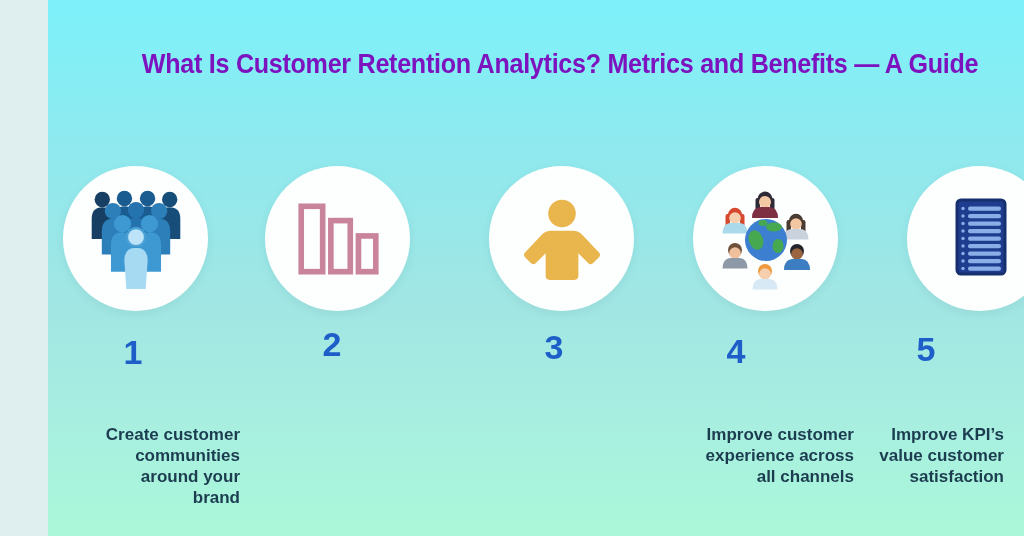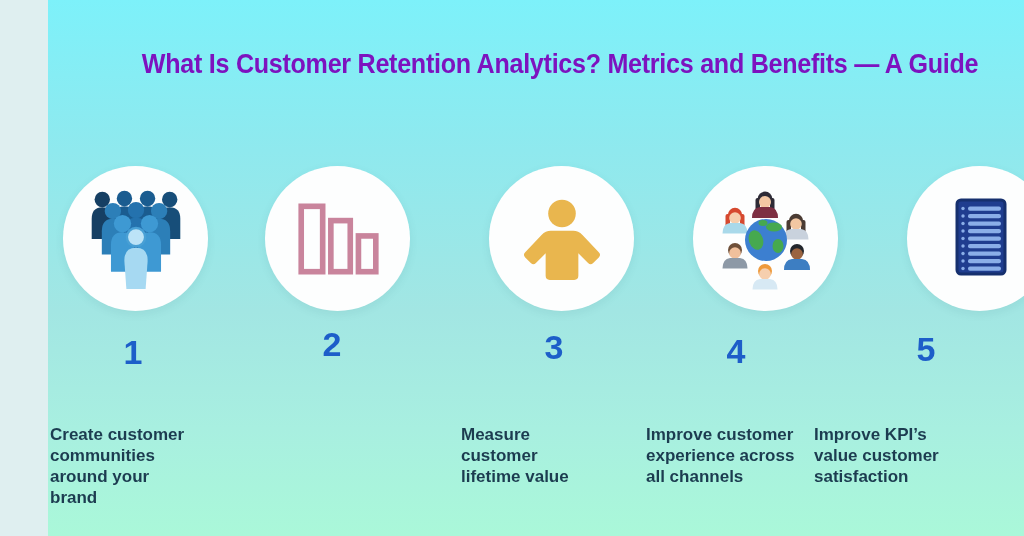--- a/index.html
+++ b/index.html
@@ -21,25 +21,25 @@
     box-shadow:0 3px 10px rgba(20,80,90,0.08);
   }
   .c1{left:15px}.c2{left:217px}.c3{left:441px}.c4{left:645px}.c5{left:859px}
   .num{
     position:absolute;width:60px;text-align:center;
     font-size:34px;font-weight:bold;color:#1d5ec9;line-height:1;
   }
   .n1{left:55px;top:335px}.n2{left:254px;top:327px}.n3{left:476px;top:330px}
   .n4{left:658px;top:334px}.n5{left:848px;top:332px}
   .label{
-    position:absolute;top:424px;width:190px;text-align:left;
+    position:absolute;top:424px;width:190px;text-align:right;
     font-size:17px;line-height:21px;font-weight:bold;color:#1c3c50;
     white-space:pre-line;
   }
-  .t1{left:2px}.t2{left:208px}.t3{left:413px}.t4{left:598px}.t5{left:766px}
+  .t1{left:2px}.t2{left:208px}.t3{left:413px}.t4{left:616px}.t5{left:766px}
 </style>
 </head>
 <body>
 
 <div class="stage">
 
   <h1 class="title">What Is Customer Retention Analytics? Metrics and Benefits — A Guide</h1>
 
   <div class="circle c1">
     <svg width="100" height="104" viewBox="0 0 100 108" aria-hidden="true">
@@ -187,23 +187,20 @@
   <div class="num n1">1</div>
   <div class="num n2">2</div>
   <div class="num n3">3</div>
   <div class="num n4">4</div>
   <div class="num n5">5</div>
 
   <div class="label t1">Create customer
 communities
 around your
 brand</div>
-  <div class="label t3">Measure
-customer
-lifetime value</div>
   <div class="label t4">Improve customer
 experience across
 all channels</div>
   <div class="label t5">Improve KPI’s
 value customer
 satisfaction</div>
 
 </div>
 
 </body></html>

